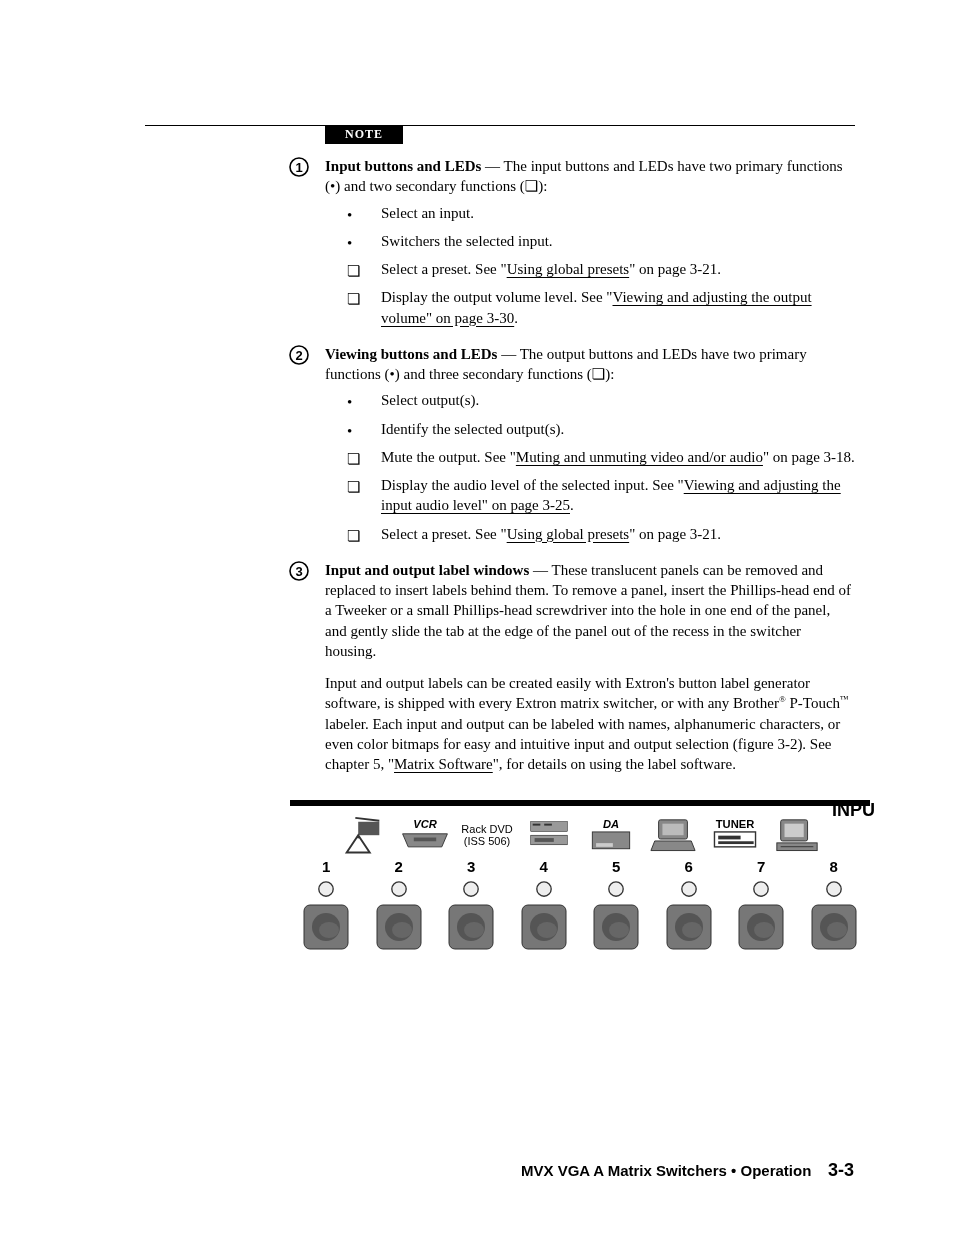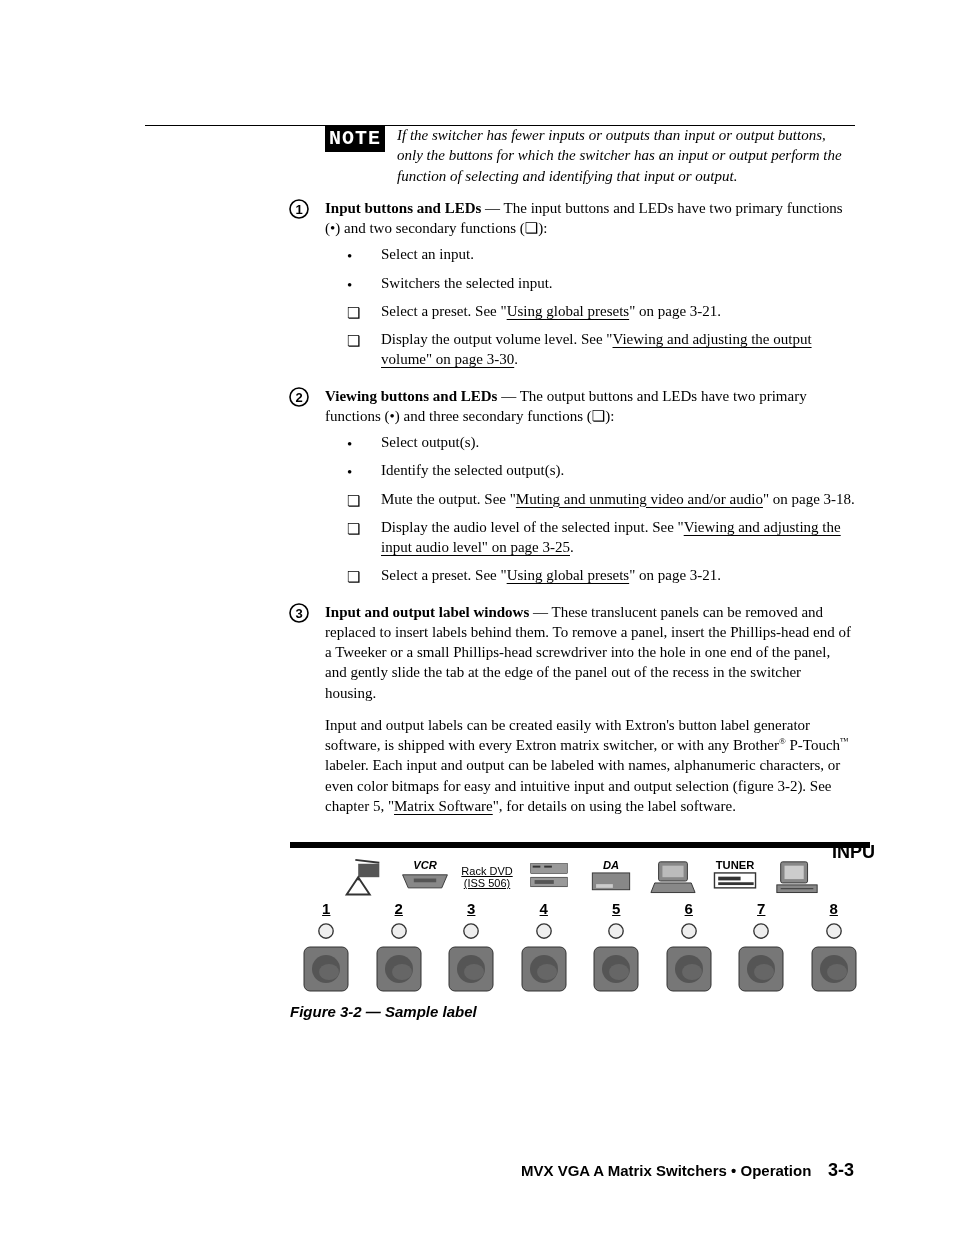--- a/index.html
+++ b/index.html
@@ -36,24 +36,24 @@
     margin-left: 180px;
   }
   .note-row {
     display: flex;
     align-items: flex-start;
     margin-bottom: 12px;
   }
   .note-badge {
     background: #000;
     color: #fff;
-    font-family: Liberation Mono, monospace;
+    font-family: Liberation Serif, serif;
     font-weight: 700;
-    font-size: 20px;
-    padding: 2px 4px;
+    font-size: 12px;
+    padding: 2px 20px;
     letter-spacing: 1px;
     margin-right: 12px;
     flex-shrink: 0;
   }
   .note-text {
     font-style: italic;
     font-size: 15px;
     line-height: 1.35;
   }
   .item-row {
@@ -131,21 +131,20 @@
     right: -5px;
     top: -6px;
     font-family: Arial, Helvetica, sans-serif;
     font-weight: 900;
     font-size: 18px;
   }
   .panel {
     border-top: 6px solid #000;
     padding-top: 8px;
     position: relative;
-    text-decoration: underline;
   }
   .row-labels {
     display: flex;
     justify-content: center;
     margin-bottom: 2px;
   }
   .lbl-slot {
     width: 62px;
     height: 42px;
     display: flex;
@@ -188,21 +187,20 @@
 </head>
 <body>
 
 <div class="hr-top"></div>
 <div class="page">
 
   <div class="content">
 
     <div class="note-row">
       <span class="note-badge">NOTE</span>
-      <span class="note-text">If the switcher has fewer inputs or outputs than input or output buttons, only the buttons for which the switcher has an input or output perform the function of selecting and identifying that input or output.</span>
     </div>
 
     <div class="item-row">
       <span class="circ">
         <svg viewBox="0 0 20 20">
             <circle cx="10" cy="10" r="9" fill="none" stroke="#000" stroke-width="1.6"></circle>
             <text x="10" y="14.5" text-anchor="middle" font-family="Arial" font-weight="700" font-size="13">1</text>
           </svg>
       </span>
       <div class="item-body">
@@ -425,19 +423,18 @@
             <svg viewBox="0 0 46 46">
               <rect x="1" y="1" width="44" height="44" rx="6" fill="#777" stroke="#333"></rect>
               <circle cx="23" cy="23" r="14" fill="#555"></circle>
               <ellipse cx="26" cy="26" rx="10" ry="8" fill="#666"></ellipse>
             </svg>
           </div>
       </div>
     </div>
   </div>
 
-  <div class="fig-caption">Figure 3-2 — Sample label</div>
 
 </div>
 
 <div class="footer">
   <span class="bold">MVX VGA A Matrix Switchers • Operation</span>&nbsp;&nbsp;&nbsp;&nbsp;<span class="bold" style="font-size:18px;text-align:right;">3-3</span>
 </div>
 
 </body></html>

